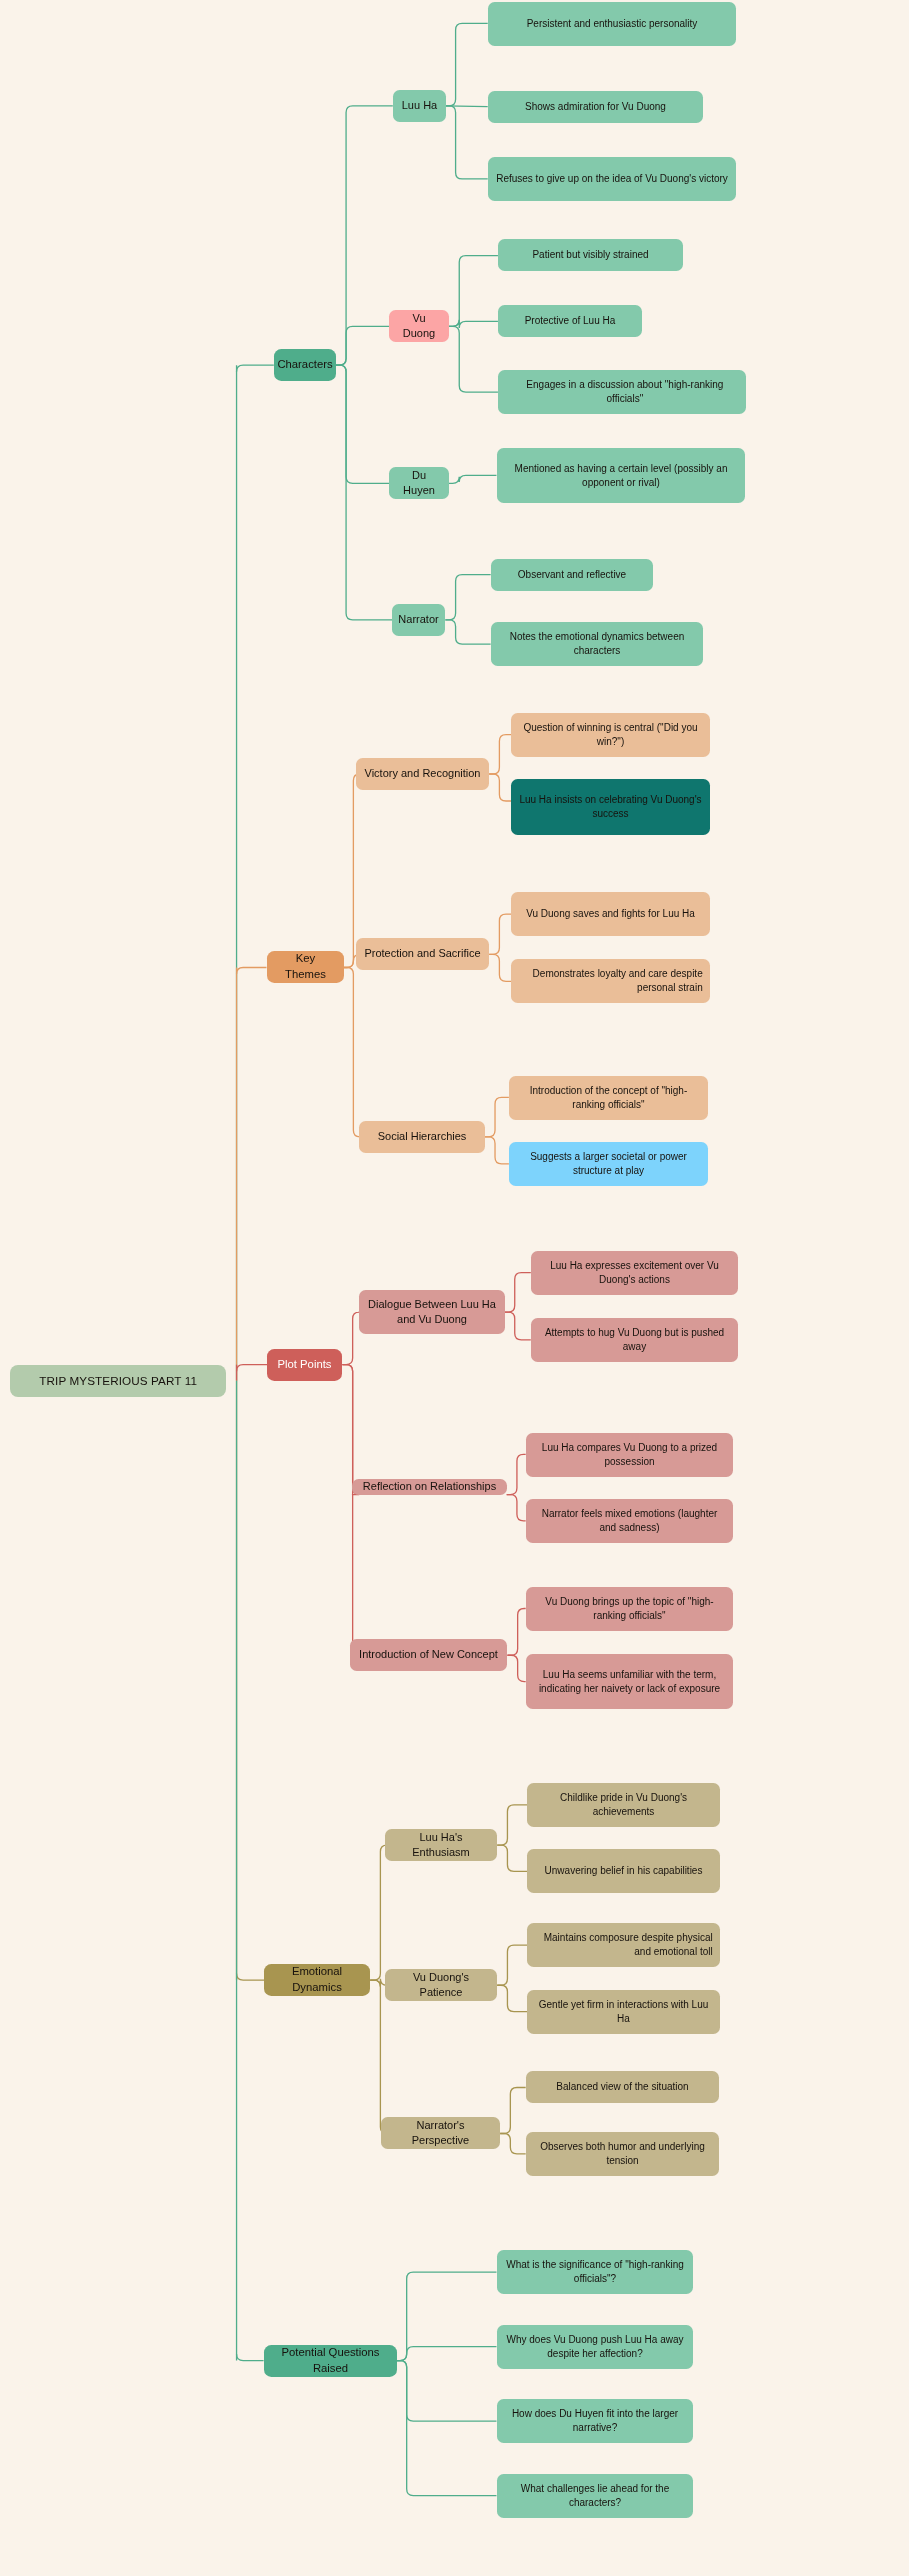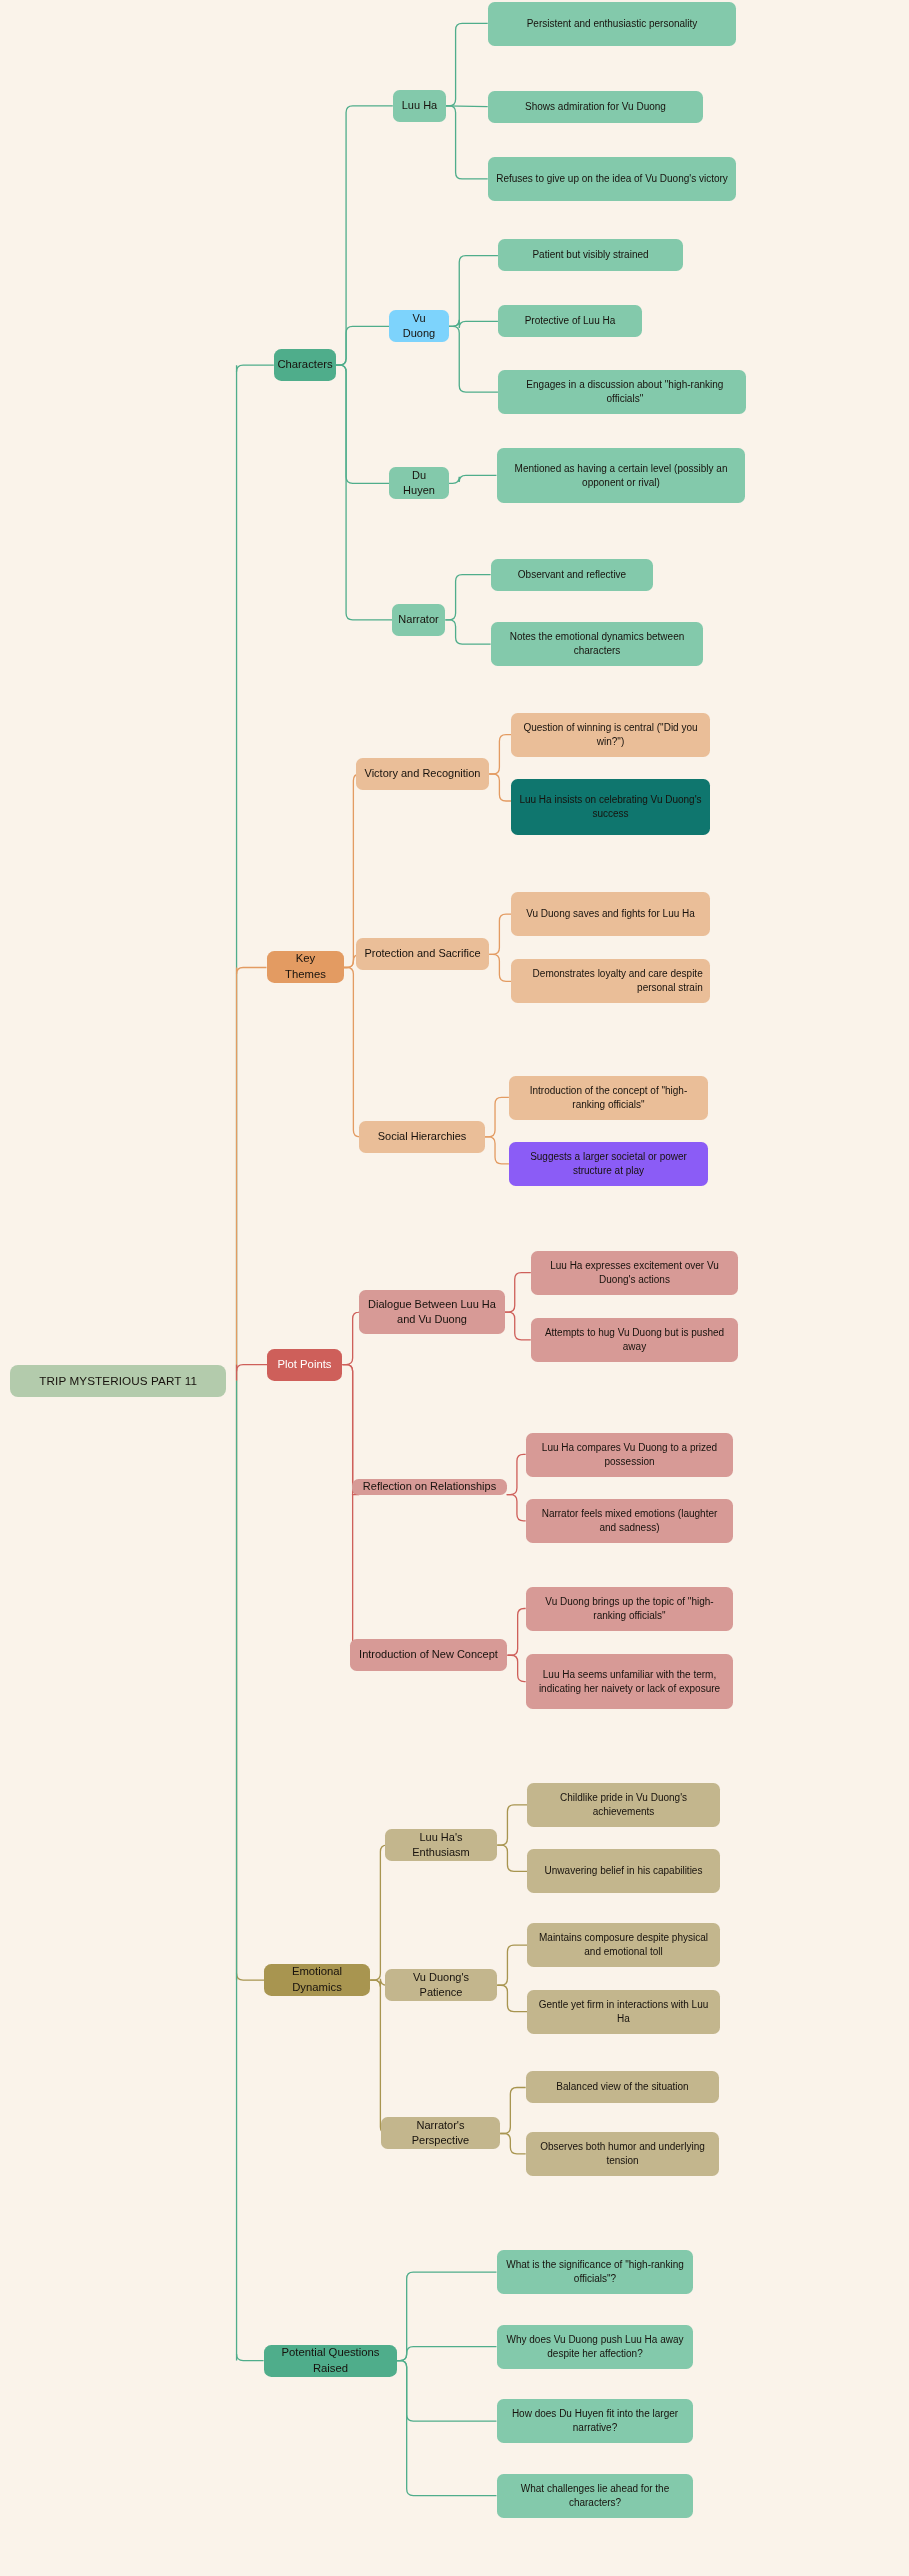--- a/index.html
+++ b/index.html
@@ -97,55 +97,55 @@
       <path d="M 543 3233 L 548 3233 Q 557 3233 557 3242 L 557 3307 Q 557 3316 566 3316 L 680 3316" fill="none" stroke="#4fad8b" stroke-width="1.8"></path>
       <path d="M 543 3233 L 548 3233 Q 557 3233 557 3242 L 557 3409 Q 557 3418 566 3418 L 680 3418" fill="none" stroke="#4fad8b" stroke-width="1.8"></path>
     </svg>
   <div id="nodes">
       <div class="node root" style="left: 10.2px; top: 1365px; width: 216px; height: 32px; background: rgb(179, 203, 172);">TRIP MYSTERIOUS PART 11</div>
       <div class="node branch" style="left: 274px; top: 349px; width: 62px; height: 32px; background: rgb(79, 173, 139);">Characters</div>
       <div class="node sub" style="left: 393px; top: 90px; width: 53px; height: 32px; background: rgb(131, 201, 171);">Luu Ha</div>
       <div class="node leaf" style="left: 488px; top: 1.5px; width: 248px; height: 44px; background: rgb(131, 201, 171);">Persistent and enthusiastic personality</div>
       <div class="node leaf" style="left: 488px; top: 91px; width: 215px; height: 32px; background: rgb(131, 201, 171);">Shows admiration for Vu Duong</div>
       <div class="node leaf" style="left: 488px; top: 157px; width: 248px; height: 44px; background: rgb(131, 201, 171);">Refuses to give up on the idea of Vu Duong's victory</div>
-      <div class="node sub" style="left: 389px; top: 310px; width: 60px; height: 32px; background: #7dd3fc;">Vu Duong</div>
+      <div class="node sub" style="left: 389px; top: 310px; width: 60px; height: 32px; background: #fca5a5;">Vu Duong</div>
       <div class="node leaf" style="left: 498px; top: 239px; width: 185px; height: 32px; background: rgb(131, 201, 171);">Patient but visibly strained</div>
       <div class="node leaf" style="left: 498px; top: 305px; width: 144px; height: 32px; background: rgb(131, 201, 171);">Protective of Luu Ha</div>
       <div class="node leaf" style="left: 498px; top: 370px; width: 248px; height: 44px; background: rgb(131, 201, 171); padding-left: 13px;">Engages in a discussion about "high-ranking officials"</div>
       <div class="node sub" style="left: 389px; top: 467px; width: 60px; height: 32px; background: rgb(131, 201, 171);">Du Huyen</div>
       <div class="node leaf" style="left: 497px; top: 448px; width: 248px; height: 55px; background: rgb(131, 201, 171);">Mentioned as having a certain level (possibly an opponent or rival)</div>
       <div class="node sub" style="left: 392px; top: 604px; width: 53px; height: 32px; background: rgb(131, 201, 171);">Narrator</div>
       <div class="node leaf" style="left: 491px; top: 559px; width: 162px; height: 32px; background: rgb(131, 201, 171);">Observant and reflective</div>
       <div class="node leaf" style="left: 491px; top: 622px; width: 212px; height: 44px; background: rgb(131, 201, 171);">Notes the emotional dynamics between characters</div>
       <div class="node branch" style="left: 267px; top: 951px; width: 77px; height: 32px; background: rgb(227, 155, 98);">Key Themes</div>
       <div class="node sub" style="left: 356px; top: 758px; width: 133px; height: 32px; background: rgb(234, 190, 152);">Victory and Recognition</div>
       <div class="node leaf" style="left: 511px; top: 713px; width: 199px; height: 44px; background: rgb(234, 190, 152);">Question of winning is central ("Did you win?")</div>
       <div class="node leaf" style="left: 511px; top: 779px; width: 199px; height: 56px; background: #0f766e;">Luu Ha insists on celebrating Vu Duong's success</div>
       <div class="node sub" style="left: 356px; top: 938px; width: 133px; height: 32px; background: rgb(234, 190, 152);">Protection and Sacrifice</div>
       <div class="node leaf" style="left: 511px; top: 892px; width: 199px; height: 44px; background: rgb(234, 190, 152);">Vu Duong saves and fights for Luu Ha</div>
       <div class="node leaf" style="left: 511px; top: 959px; width: 199px; height: 44px; background: rgb(234, 190, 152); text-align: right;">Demonstrates loyalty and care despite personal strain</div>
       <div class="node sub" style="left: 359px; top: 1121px; width: 126px; height: 32px; background: rgb(234, 190, 152);">Social Hierarchies</div>
       <div class="node leaf" style="left: 509px; top: 1076px; width: 199px; height: 44px; background: rgb(234, 190, 152);">Introduction of the concept of "high-ranking officials"</div>
-      <div class="node leaf" style="left: 509px; top: 1142px; width: 199px; height: 44px; background: #8b5cf6;">Suggests a larger societal or power structure at play</div>
+      <div class="node leaf" style="left: 509px; top: 1142px; width: 199px; height: 44px; background: #7dd3fc;">Suggests a larger societal or power structure at play</div>
       <div class="node branch light-text" style="left: 267px; top: 1349px; width: 75px; height: 32px; background: rgb(206, 95, 90);">Plot Points</div>
       <div class="node sub" style="left: 359px; top: 1290px; width: 146px; height: 44px; background: rgb(215, 154, 150);">Dialogue Between Luu Ha and Vu Duong</div>
       <div class="node leaf" style="left: 531px; top: 1251px; width: 207px; height: 44px; background: rgb(215, 154, 150);">Luu Ha expresses excitement over Vu Duong's actions</div>
       <div class="node leaf" style="left: 531px; top: 1318px; width: 207px; height: 44px; background: rgb(215, 154, 150);">Attempts to hug Vu Duong but is pushed away</div>
       <div class="node sub" style="left: 352px; top: 1479px; width: 155px; height: 16px; background: rgb(215, 154, 150);">Reflection on Relationships</div>
       <div class="node leaf" style="left: 526px; top: 1433px; width: 207px; height: 44px; background: rgb(215, 154, 150);">Luu Ha compares Vu Duong to a prized possession</div>
       <div class="node leaf" style="left: 526px; top: 1499px; width: 207px; height: 44px; background: rgb(215, 154, 150);">Narrator feels mixed emotions (laughter and sadness)</div>
       <div class="node sub" style="left: 350px; top: 1639px; width: 157px; height: 32px; background: rgb(215, 154, 150);">Introduction of New Concept</div>
       <div class="node leaf" style="left: 526px; top: 1587px; width: 207px; height: 44px; background: rgb(215, 154, 150);">Vu Duong brings up the topic of "high-ranking officials"</div>
       <div class="node leaf" style="left: 526px; top: 1654px; width: 207px; height: 55px; background: rgb(215, 154, 150);">Luu Ha seems unfamiliar with the term, indicating her naivety or lack of exposure</div>
       <div class="node branch" style="left: 264px; top: 1964px; width: 106px; height: 32px; background: rgb(168, 149, 80);">Emotional Dynamics</div>
       <div class="node sub" style="left: 385px; top: 1829px; width: 112px; height: 32px; background: rgb(195, 182, 141);">Luu Ha's Enthusiasm</div>
       <div class="node leaf" style="left: 527px; top: 1783px; width: 193px; height: 44px; background: rgb(195, 182, 141);">Childlike pride in Vu Duong's achievements</div>
       <div class="node leaf" style="left: 527px; top: 1849px; width: 193px; height: 44px; background: rgb(195, 182, 141);">Unwavering belief in his capabilities</div>
       <div class="node sub" style="left: 385px; top: 1969px; width: 112px; height: 32px; background: rgb(195, 182, 141);">Vu Duong's Patience</div>
-      <div class="node leaf" style="left: 527px; top: 1923px; width: 193px; height: 44px; background: rgb(195, 182, 141);">Maintains composure despite physical and emotional toll</div>
+      <div class="node leaf" style="left: 527px; top: 1923px; width: 193px; height: 44px; background: rgb(195, 182, 141); text-align: right;">Maintains composure despite physical and emotional toll</div>
       <div class="node leaf" style="left: 527px; top: 1990px; width: 193px; height: 44px; background: rgb(195, 182, 141);">Gentle yet firm in interactions with Luu Ha</div>
       <div class="node sub" style="left: 381px; top: 2117px; width: 119px; height: 32px; background: rgb(195, 182, 141);">Narrator's Perspective</div>
       <div class="node leaf" style="left: 526px; top: 2071px; width: 193px; height: 32px; background: rgb(195, 182, 141);">Balanced view of the situation</div>
       <div class="node leaf" style="left: 526px; top: 2132px; width: 193px; height: 44px; background: rgb(195, 182, 141);">Observes both humor and underlying tension</div>
       <div class="node branch" style="left: 264px; top: 2345px; width: 133px; height: 32px; background: rgb(79, 173, 139);">Potential Questions Raised</div>
       <div class="node leaf" style="left: 497px; top: 2250px; width: 196px; height: 44px; background: rgb(131, 201, 171);">What is the significance of "high-ranking officials"?</div>
       <div class="node leaf" style="left: 497px; top: 2325px; width: 196px; height: 44px; background: rgb(131, 201, 171);">Why does Vu Duong push Luu Ha away despite her affection?</div>
       <div class="node leaf" style="left: 497px; top: 2399px; width: 196px; height: 44px; background: rgb(131, 201, 171);">How does Du Huyen fit into the larger narrative?</div>
       <div class="node leaf" style="left: 497px; top: 2474px; width: 196px; height: 44px; background: rgb(131, 201, 171);">What challenges lie ahead for the characters?</div>
     </div>

